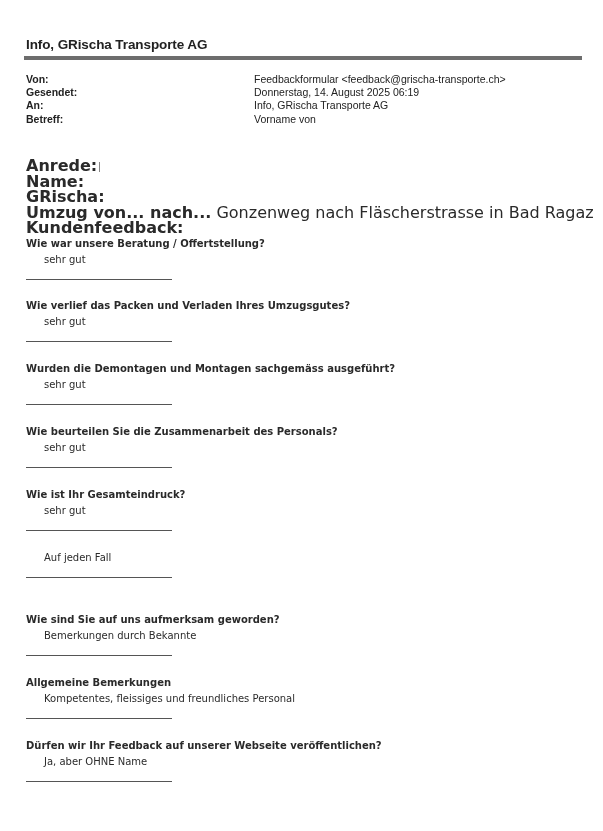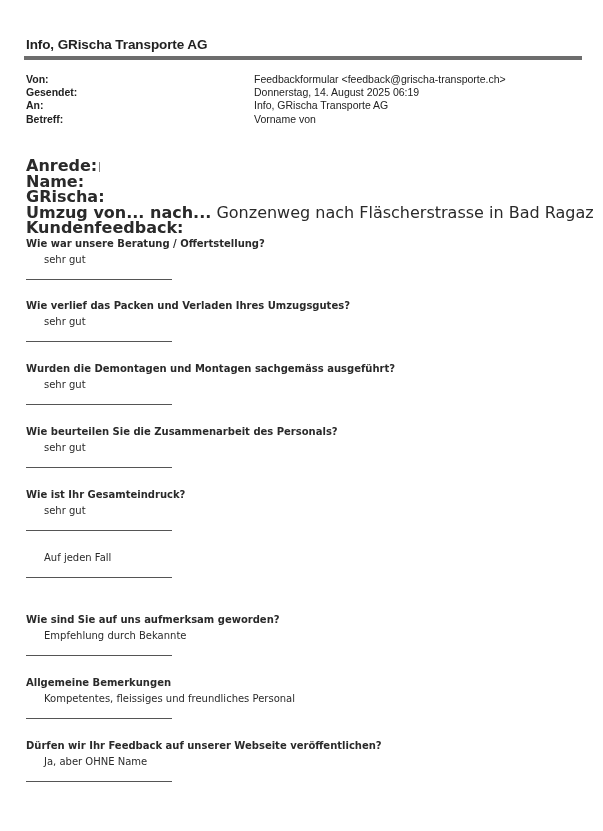--- a/index.html
+++ b/index.html
@@ -111,21 +111,21 @@
     <div class="sep"></div>
   </div>
 
   <div class="qa" style="top:550px;">
     <div class="a">Auf jeden Fall</div>
     <div class="sep"></div>
   </div>
 
   <div class="qa" style="top:612px;">
     <div class="q">Wie sind Sie auf uns aufmerksam geworden?</div>
-    <div class="a">Empfehlung durch Bekannte</div>
+    <div class="a">Bemerkungen durch Bekannte</div>
     <div class="sep"></div>
   </div>
 
   <div class="qa" style="top:675px;">
     <div class="q">Allgemeine Bemerkungen</div>
     <div class="a">Kompetentes, fleissiges und freundliches Personal</div>
     <div class="sep"></div>
   </div>
 
   <div class="qa" style="top:738px;">

